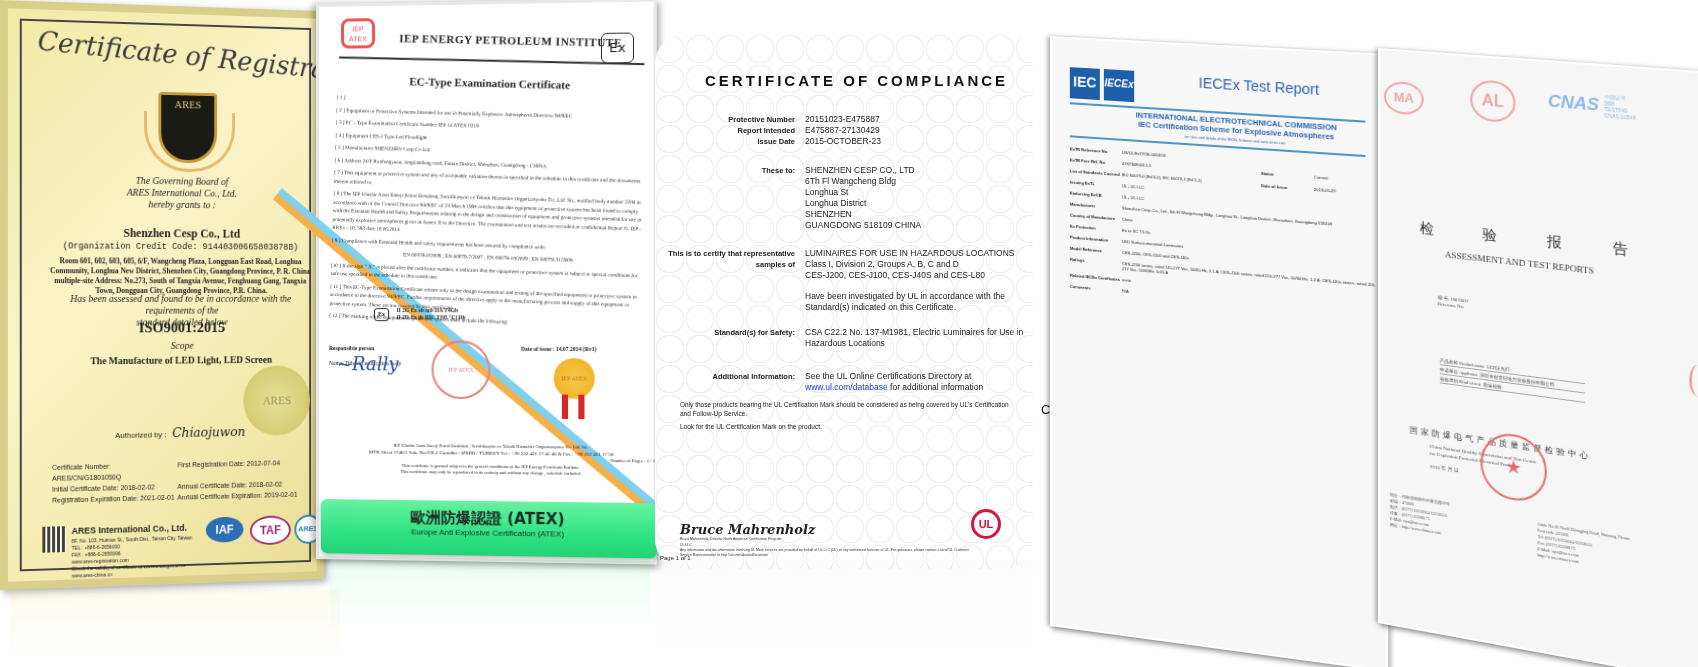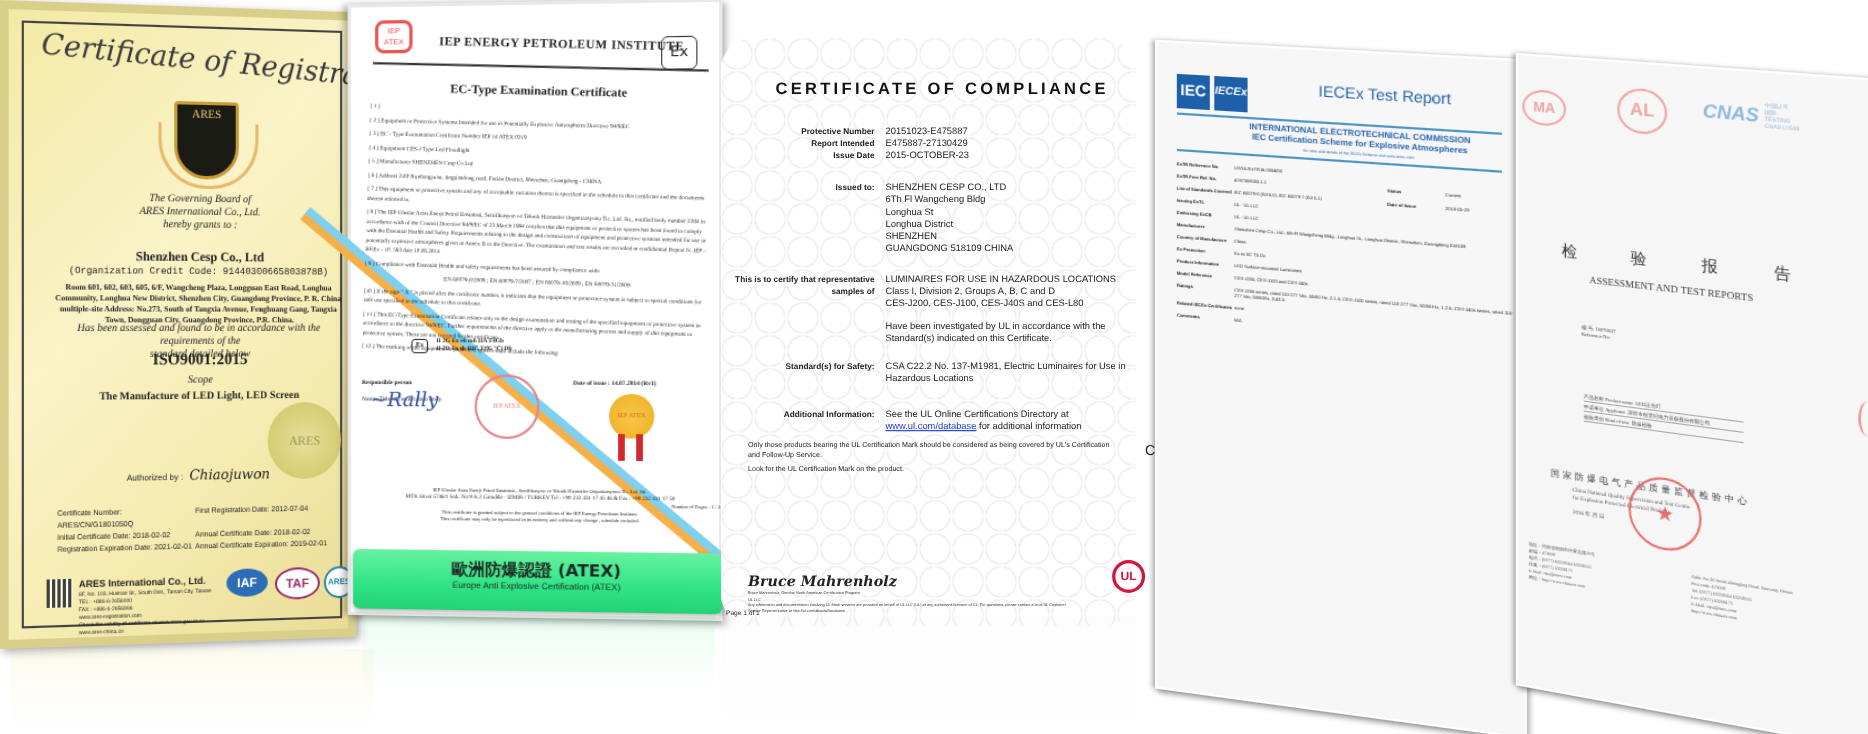--- a/index.html
+++ b/index.html
@@ -62,26 +62,26 @@
   .iep .atex .en { font-family:"Liberation Sans", sans-serif; font-size:8px; color:#1e2a24; }
 
   
   .ul { left:655px; top:34px; width:378px; height:535px; background-color:#fff;
     background-image:radial-gradient(circle, transparent 13px, #eeeeee 13px, #eeeeee 14.5px, transparent 14.5px);
     background-size:30px 30px; border-radius:30px; font-family:"Liberation Sans", sans-serif; }
   .ul .title { position:absolute; left:50px; top:38px; font-size:15px; font-weight:bold; letter-spacing:3px; white-space:nowrap; color:#111; }
   .ul .row { position:absolute; left:0; width:378px; font-size:8.5px; line-height:11px; }
   .ul .lbl { position:absolute; left:0; width:140px; text-align:right; font-weight:bold; font-size:7.5px; }
   .ul .val { position:absolute; left:150px; width:220px; }
-  .ul a { color:#1a3ad6; text-decoration:underline; }
+  .ul a { color:#1a3ad6; }
   .ul .para { position:absolute; left:25px; width:340px; font-size:6.5px; line-height:8.5px; }
   .ul .sigmark { position:absolute; left:25px; top:488px; font-family:"DejaVu Serif", serif; font-style:italic; font-weight:bold; font-size:13px; }
   .ul .small { position:absolute; left:25px; width:300px; font-size:3.5px; line-height:5px; color:#333; }
   .ul .page { position:absolute; left:5px; top:521px; font-size:6px; }
-  .ul .ulmark { position:absolute; left:316px; top:475px; width:24px; height:24px; border:3px solid #d3153f; border-radius:50%; color:#d3153f; font-weight:bold; font-size:11px; text-align:center; line-height:24px;margin-left:40px; }
+  .ul .ulmark { position:absolute; left:316px; top:475px; width:24px; height:24px; border:3px solid #d3153f; border-radius:50%; color:#d3153f; font-weight:bold; font-size:11px; text-align:center; line-height:24px; }
 
   
   .iec { left:1050px; top:36px; width:326px; height:590px; background:#f7f7f7; box-shadow:-3px 0 4px rgba(0,0,0,.25), 2px 3px 5px rgba(0,0,0,.35);
     transform:perspective(1000px) rotateY(-8deg) skewY(3deg); transform-origin:left top; font-family:"Liberation Sans", sans-serif; border:2px solid #fff; box-sizing:border-box; }
   .iec .logo { position:absolute; top:28px; height:31px; background:#1d5fa8; color:#fff; font-weight:bold; text-align:center; line-height:28px; }
   .iec .logo1 { left:18px; width:30px; font-size:14px; }
   .iec .logo2 { left:52px; width:30px; font-size:10px; font-style:italic; }
   .iec .ttl { position:absolute; left:145px; top:28px; font-size:14px; color:#2b65b0; white-space:nowrap; }
   .iec .line { position:absolute; left:18px; width:285px; height:2px; background:#4e96c8; }
   .iec .comm { position:absolute; left:60px; top:67px; width:240px; text-align:center; font-size:7.5px; font-weight:bold; color:#2b65b0; line-height:9px; }
@@ -229,21 +229,21 @@
   <div class="row" style="top:91px">
     <span class="lbl">Report Intended</span>
     <span class="val">E475887-27130429</span>
   </div>
   <div class="row" style="top:102px">
     <span class="lbl">Issue Date</span>
     <span class="val">2015-OCTOBER-23</span>
   </div>
 
   <div class="row" style="top:131px">
-    <span class="lbl">Issued to:</span>
+    <span class="lbl">These to:</span>
     <span class="val">
       <div>SHENZHEN CESP CO., LTD</div>
       <div>6Th Fl Wangcheng Bldg</div>
       <div>Longhua St</div>
       <div>Longhua District</div>
       <div>SHENZHEN</div>
       <div>GUANGDONG 518109 CHINA</div>
     </span>
   </div>
 

